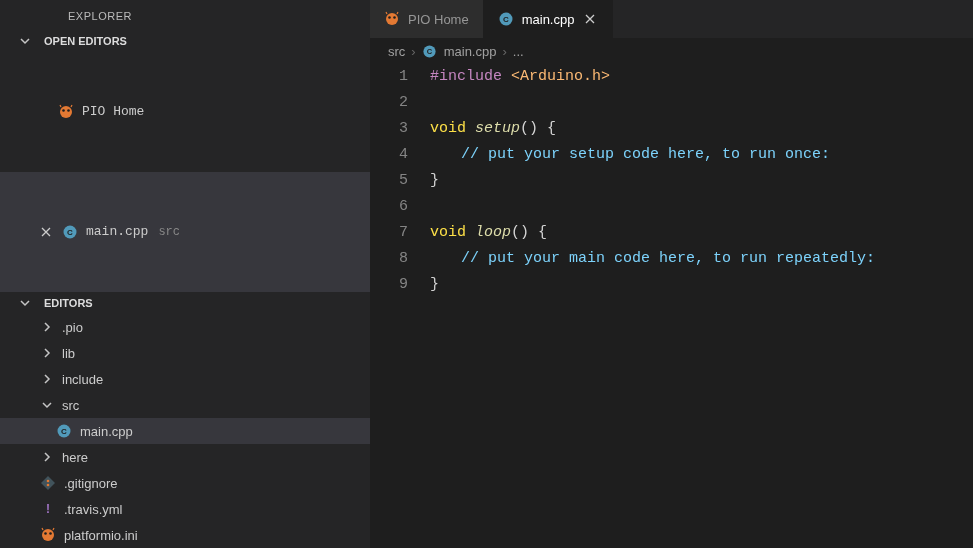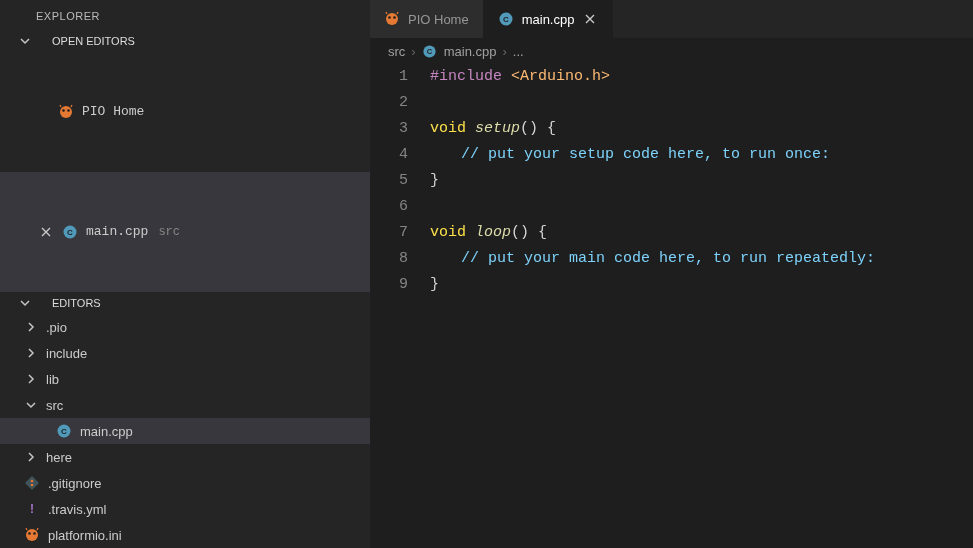--- a/index.html
+++ b/index.html
@@ -12,32 +12,32 @@
   display: flex;
   overflow: hidden;
 }
 .sidebar {
   width: 370px;
   background: #252526;
   display: flex;
   flex-direction: column;
 }
 .sidebar-title {
-  padding: 10px 0 8px 36px;
+  padding: 10px 0 8px 68px;
   font-size: 11px;
   letter-spacing: 0.5px;
   color: #bbb;
 }
 .section-hdr {
   display: flex;
   align-items: center;
-  gap: 20px;
+  gap: 12px;
   padding: 4px 0 4px 18px;
   font-size: 11px;
-  font-weight: 400;
+  font-weight: 700;
   color: #ddd;
   cursor: pointer;
   text-align: right;
 }
 .row {
   display: flex;
   align-items: center;
   gap: 8px;
   height: 26px;
   padding-left: 42px;
@@ -45,21 +45,21 @@
 }
 .row.depth2 { padding-left: 60px; }
 .row.active { background: #37373d; }
 .row.editor { padding-left: 58px; }
 .row.editor.active { padding-left: 38px; }
 .row .dim { color: #888; font-size: 12px; margin-left: 2px; }
 .chev { width: 14px; height: 14px; display: inline-flex; align-items: center; justify-content: center; }
 .chev svg { stroke: #c5c5c5; }
 .icon { width: 16px; height: 16px; display: inline-flex; align-items: center; justify-content: center; }
 .label { color: #ccc; font-size: 13px; }
-.tree-row { padding-left: 24px; }
+.tree-row { padding-left: 40px; }
 .tree-row.depth2 { padding-left: 56px; }
 
 .main {
   flex: 1;
   background: #1e1e1e;
   display: flex;
   flex-direction: column;
 }
 .tabs {
   display: flex;
@@ -171,29 +171,29 @@
           </svg>
         </span>
         <span class="label">.pio</span>
       </div>
       <div class="row tree-row">
         <span class="chev">
           <svg width="12" height="12" viewBox="0 0 12 12" fill="none">
             <path d="M4 2l4 4-4 4" stroke="#c5c5c5" stroke-width="1.5"></path>
           </svg>
         </span>
+        <span class="label">lib</span>
+      </div>
+      <div class="row tree-row">
+        <span class="chev">
+          <svg width="12" height="12" viewBox="0 0 12 12" fill="none">
+            <path d="M4 2l4 4-4 4" stroke="#c5c5c5" stroke-width="1.5"></path>
+          </svg>
+        </span>
         <span class="label">include</span>
-      </div>
-      <div class="row tree-row">
-        <span class="chev">
-          <svg width="12" height="12" viewBox="0 0 12 12" fill="none">
-            <path d="M4 2l4 4-4 4" stroke="#c5c5c5" stroke-width="1.5"></path>
-          </svg>
-        </span>
-        <span class="label">lib</span>
       </div>
       <div class="row tree-row">
         <span class="chev">
           <svg width="12" height="12" viewBox="0 0 12 12" fill="none">
             <path d="M2 4l4 4 4-4" stroke="#c5c5c5" stroke-width="1.5"></path>
           </svg>
         </span>
         <span class="label">src</span>
       </div>
       <div class="row tree-row depth2 active">

